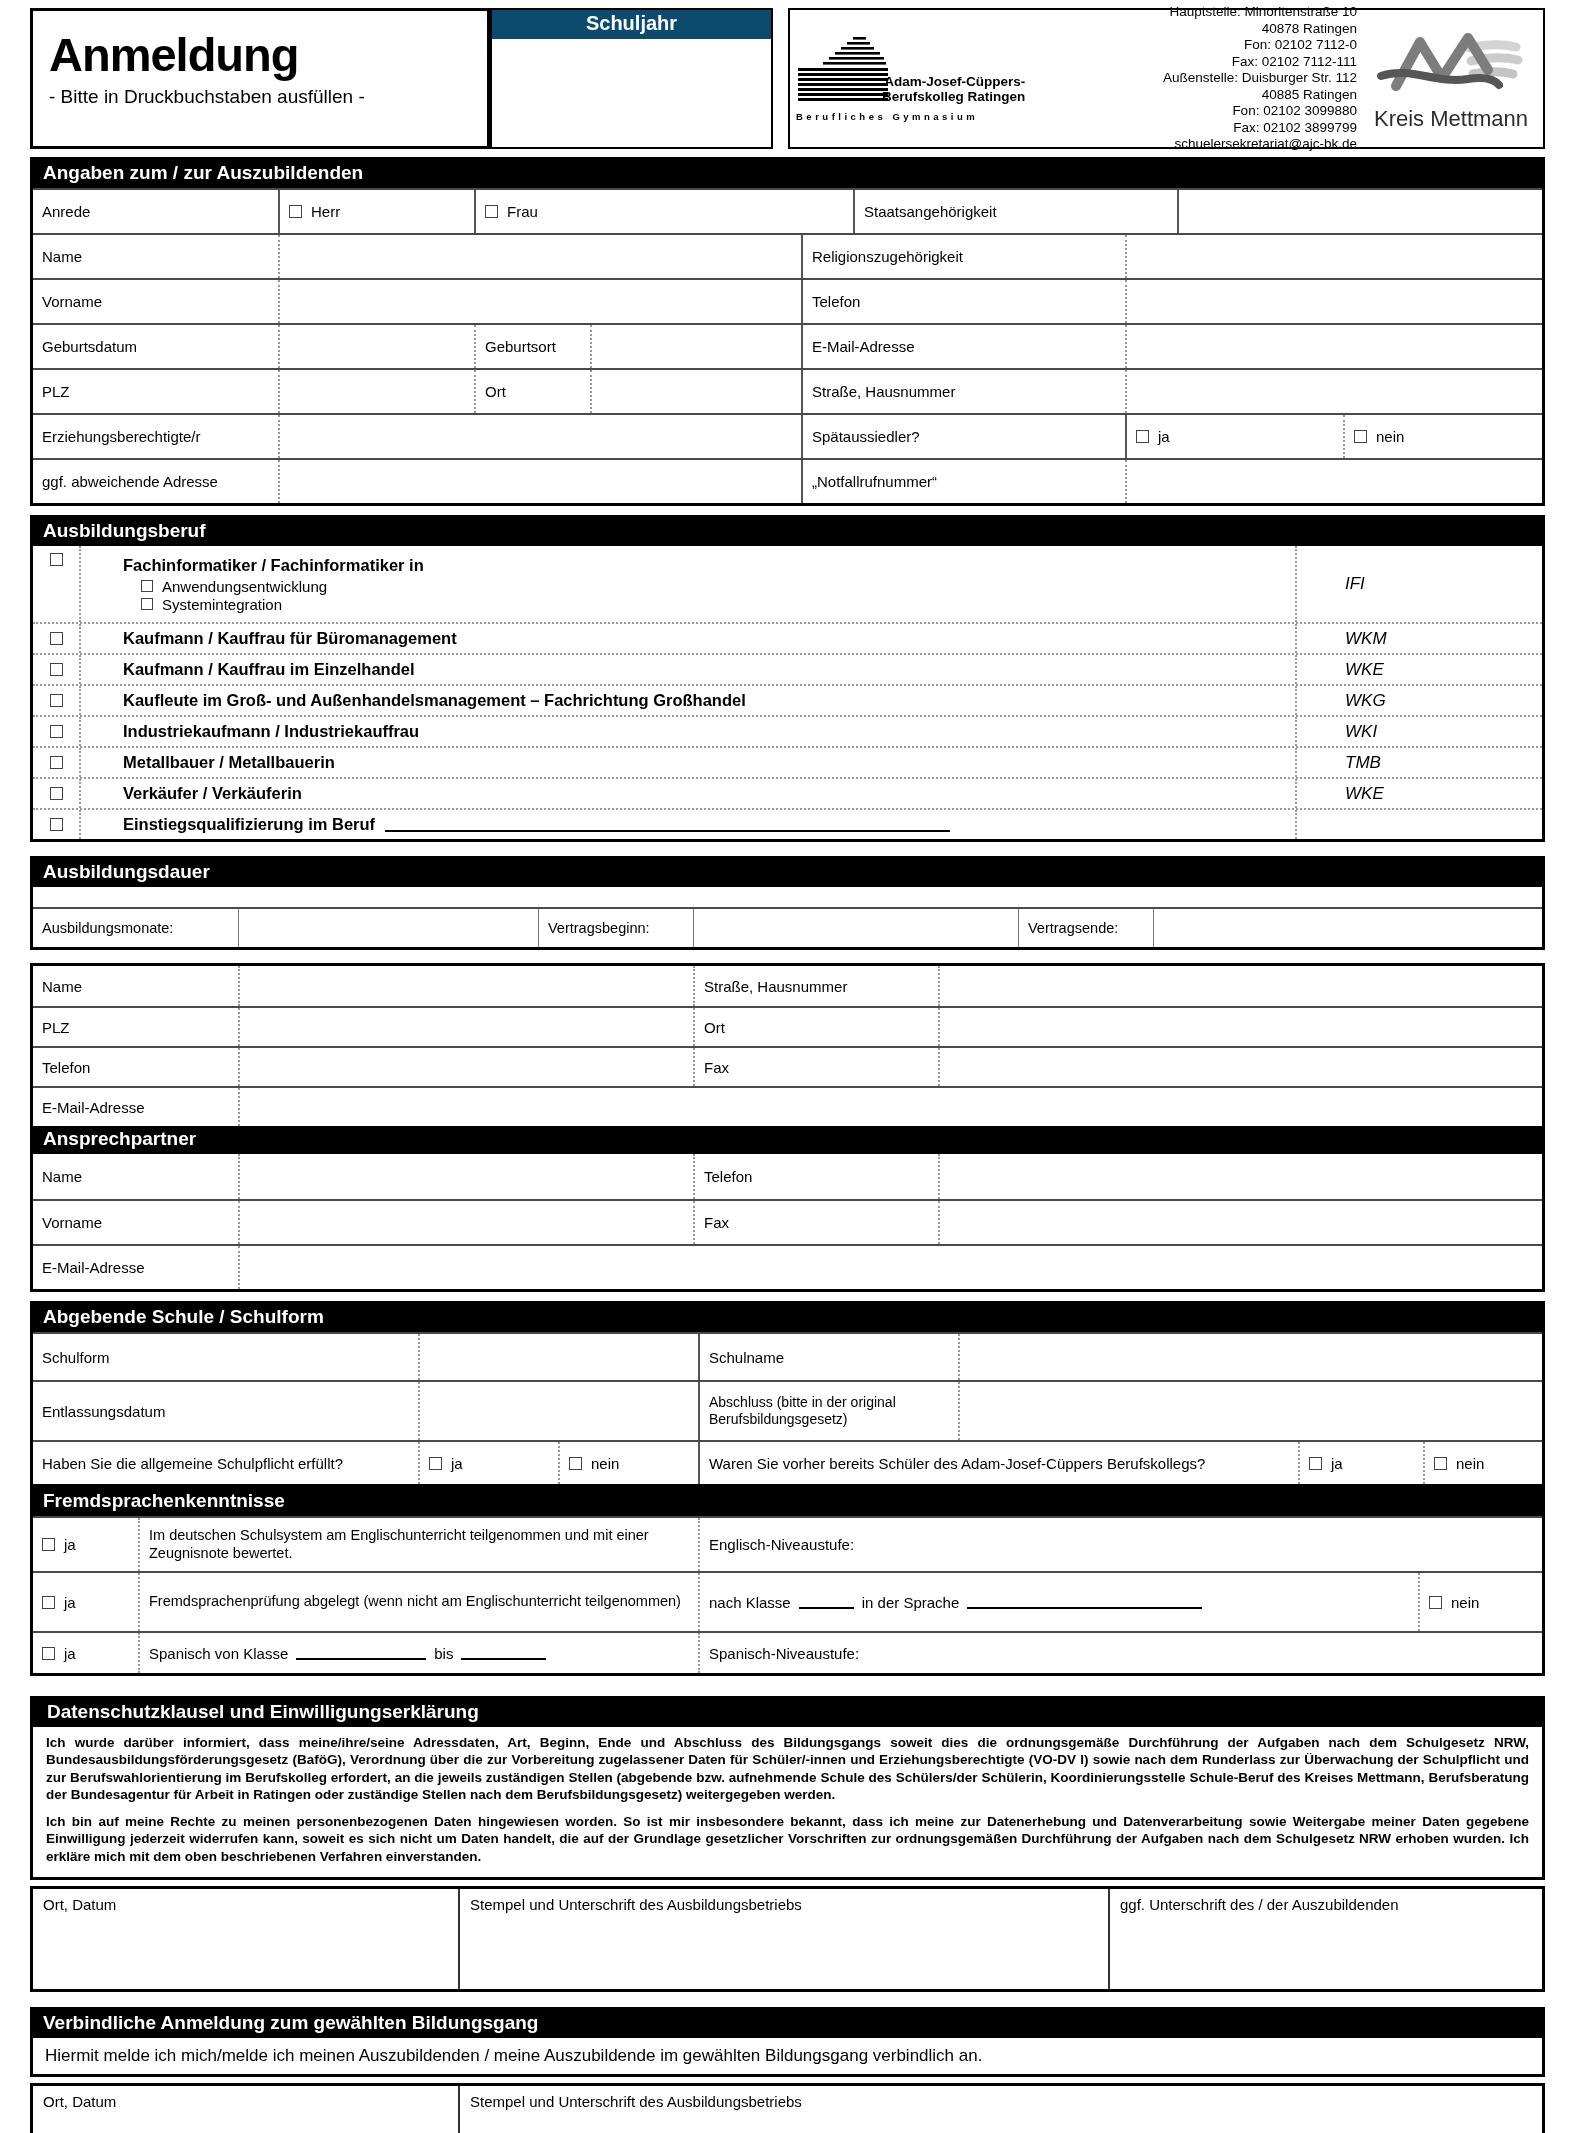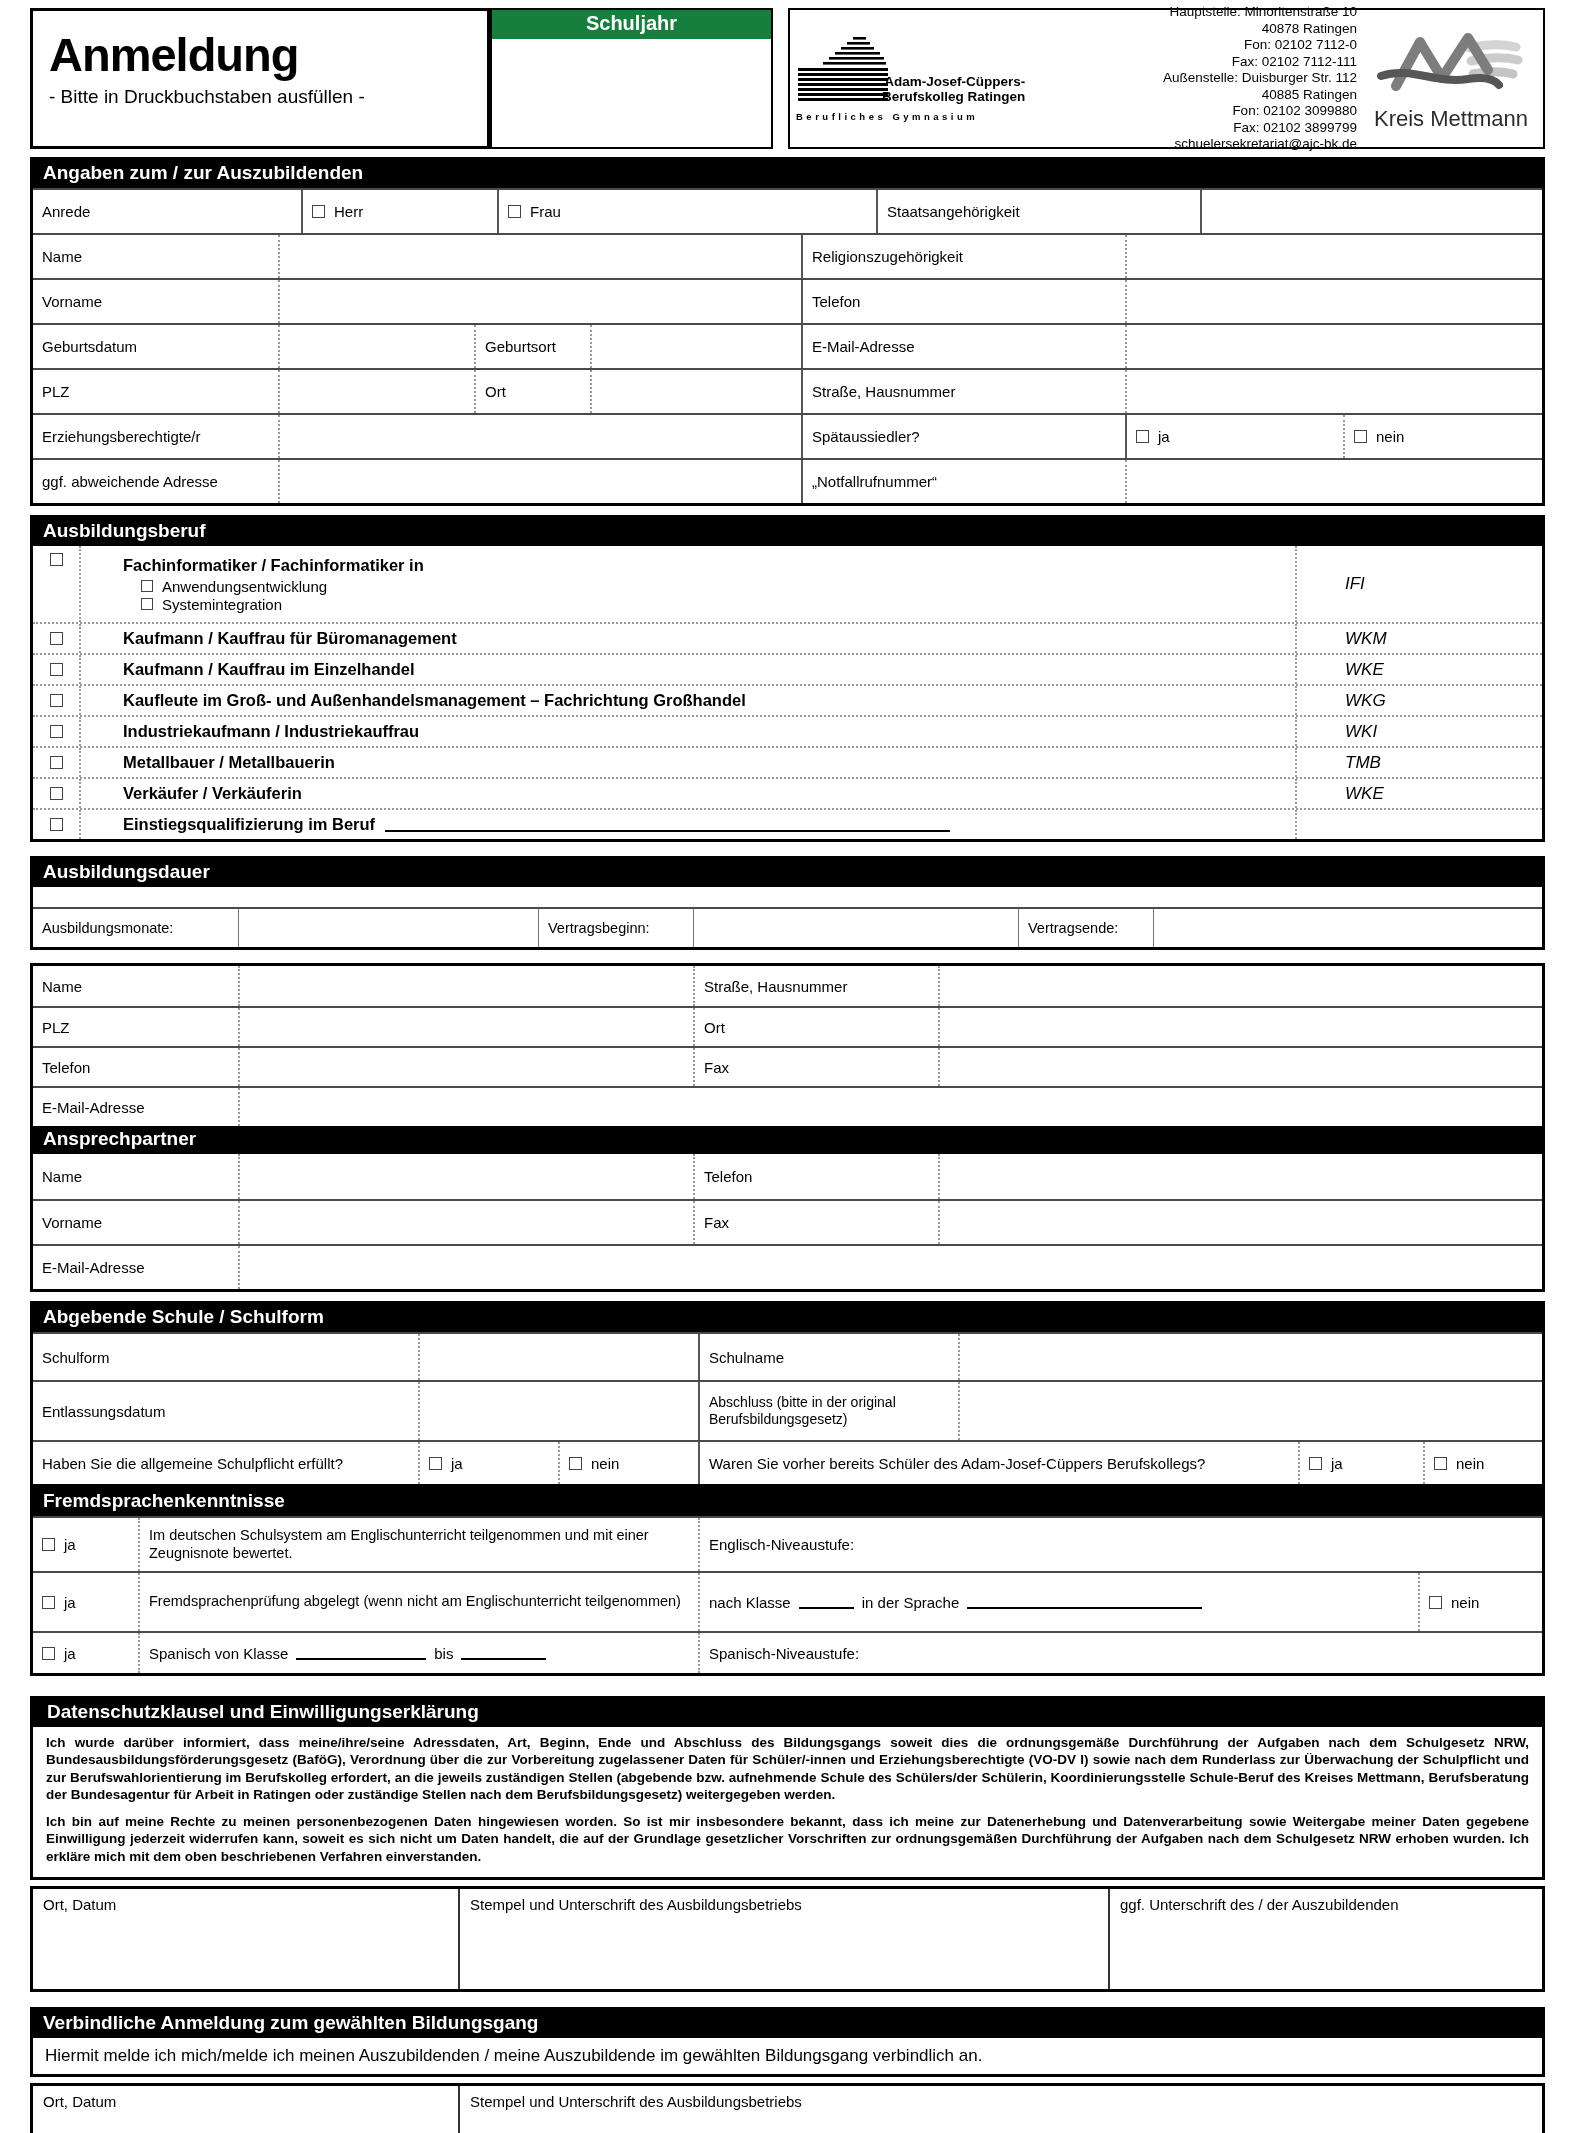--- a/index.html
+++ b/index.html
@@ -10,21 +10,21 @@
     color:#000; position:relative;
   }
   .page { padding:8px 30px 0 30px; }
 
   
   .hdr { display:flex; height:141px; margin-bottom:8px; }
   .hdr-left { width:460px; border:3px solid #000; padding:6px 16px 0 16px; }
   .hdr-title { font-size:47px; font-weight:bold; letter-spacing:-1px; margin:10px 0 4px 0; }
   .hdr-sub { font-size:19px; }
   .hdr-mid { width:283px; border:2px solid #000; margin-left:0; display:flex; flex-direction:column; }
-  .hdr-mid-bar { background:#15803d; color:#fff; font-weight:bold; font-size:20px; text-align:center; padding:2px 0 4px 0; }
+  .hdr-mid-bar { background:#0c4a6e; color:#fff; font-weight:bold; font-size:20px; text-align:center; padding:2px 0 4px 0; }
   .hdr-mid-space { flex:1; background:#fff; }
   .hdr-right { flex:1; margin-left:15px; border:2px solid #000; display:flex; align-items:center; padding:4px 8px 4px 6px; }
 
   .ajc { width:248px; flex:none; }
   .ajc-top { display:flex; align-items:flex-end; }
   .ajc-name { font-size:13.5px; font-weight:bold; line-height:1.15; text-align:right; margin-left:-10px; padding-bottom:4px; }
   .ajc-sub { font-size:9.5px; font-weight:bold; letter-spacing:3.5px; margin-top:2px; white-space:nowrap; }
   .addr { flex:1; text-align:right; font-size:13.5px; line-height:1.22; padding-right:10px; }
   .kreis { width:168px; flex:none; text-align:center; }
   .kreis-text { font-size:22px; color:#2c2c2c; margin-top:-2px; white-space:nowrap; }
@@ -140,21 +140,21 @@
         </svg>
         <div class="kreis-text">Kreis Mettmann</div>
       </div>
     </div>
   </div>
 
   <div class="sec">
     <div class="bar">Angaben zum / zur Auszubildenden</div>
 
     <div class="row p-row">
-      <div class="cell" style="width:268px">Anrede</div>
+      <div class="cell" style="width:245px">Anrede</div>
       <div class="cell vsol" style="width:196px">
         <span class="cb"></span>
         <span>Herr</span>
       </div>
       <div class="cell vsol" style="width:379px">
         <span class="cb"></span>
         <span>Frau</span>
       </div>
       <div class="cell vsol" style="width:324px">Staatsangehörigkeit</div>
       <div class="cell vsol grow"></div>

